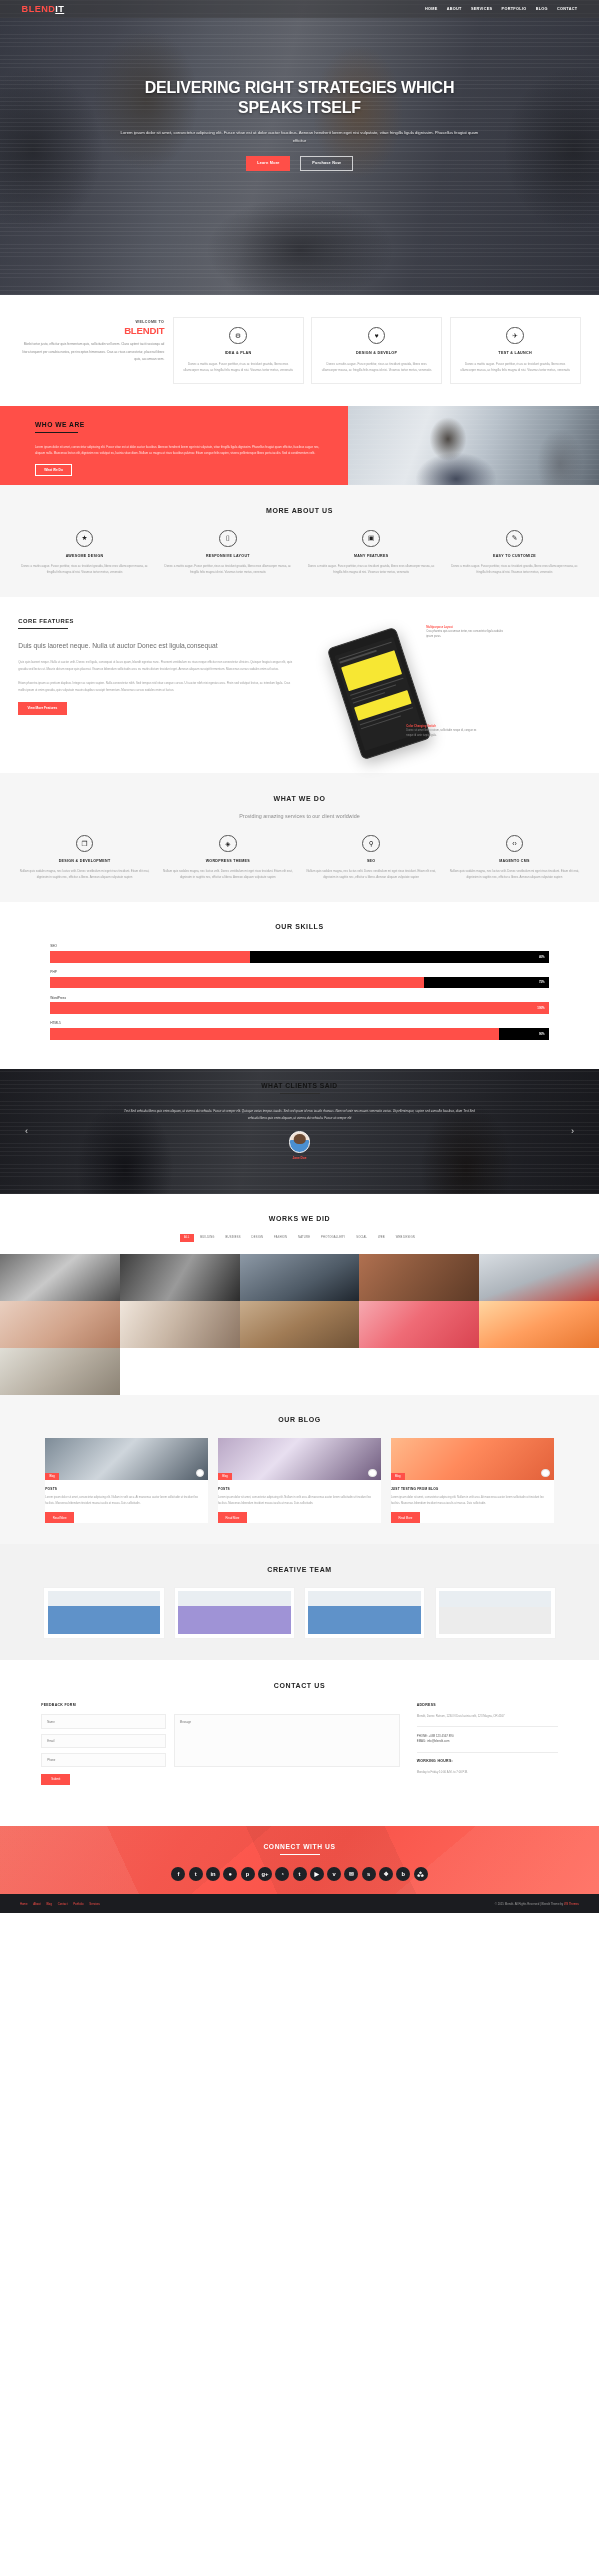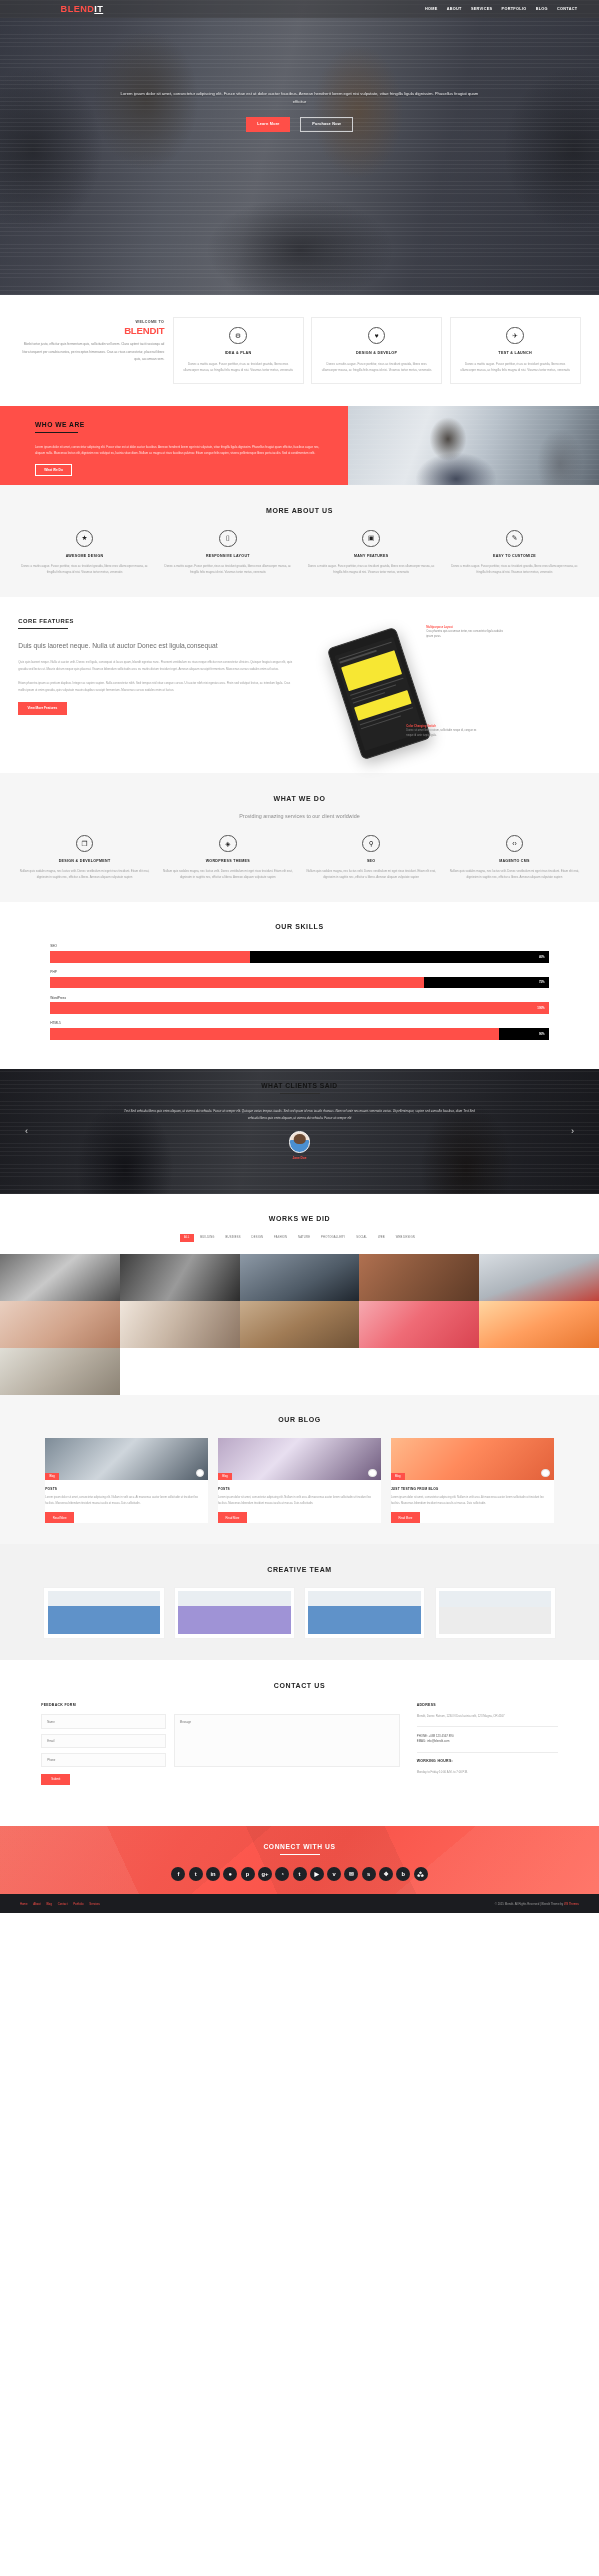--- a/index.html
+++ b/index.html
@@ -28,21 +28,21 @@
       radial-gradient(ellipse 100px 117px at 33px 150px, rgba(25,26,30,.6), transparent 70%),
       radial-gradient(ellipse 100px 117px at 574px 150px, rgba(25,26,30,.6), transparent 70%);
   }
   .navbar {
     position:relative; z-index:5; height:18.3px;
     background:rgba(56,56,58,.55);
     display:flex; align-items:center; justify-content:space-between;
     padding:0 21.6px;
   }
   .logo { font-size:9.2px; font-weight:bold; letter-spacing:0.4px; }
-  .logo .a { color:#ff4f48;margin-left:39px; }
+  .logo .a { color:#ff4f48; }
   .logo .b { color:#fff;text-decoration:underline; }
   .nav { display:flex; gap:9.2px; }
   .nav a {
     color:#fff; font-size:3.8px; letter-spacing:0.3px;
     text-decoration:none; font-weight:bold;
   }
   .hero-body {
     position:relative; z-index:4; text-align:center;
     padding-top:60px;
   }
@@ -297,20 +297,21 @@
       <div class="nav">
         <a href="#">HOME</a>
         <a href="#">ABOUT</a>
         <a href="#">SERVICES</a>
         <a href="#">PORTFOLIO</a>
         <a href="#">BLOG</a>
         <a href="#">CONTACT</a>
       </div>
     </nav>
     <div class="hero-body">
+      <h1 class="hero-title">DELIVERING RIGHT STRATEGIES WHICH SPEAKS ITSELF</h1>
       <p class="hero-sub">Lorem ipsum dolor sit amet, consectetur adipiscing elit. Fusce vitae est at dolor auctor faucibus. Aenean hendrerit lorem eget nisi vulputate, vitae fringilla ligula dignissim. Phasellus feugiat quam efficitur</p>
       <div class="hero-btns">
         <button class="btn-primary">Learn More</button>
         <button class="btn-ghost">Purchase Now</button>
       </div>
     </div>
   </section>
 
   <section class="sec white">
     <div class="welcome">

